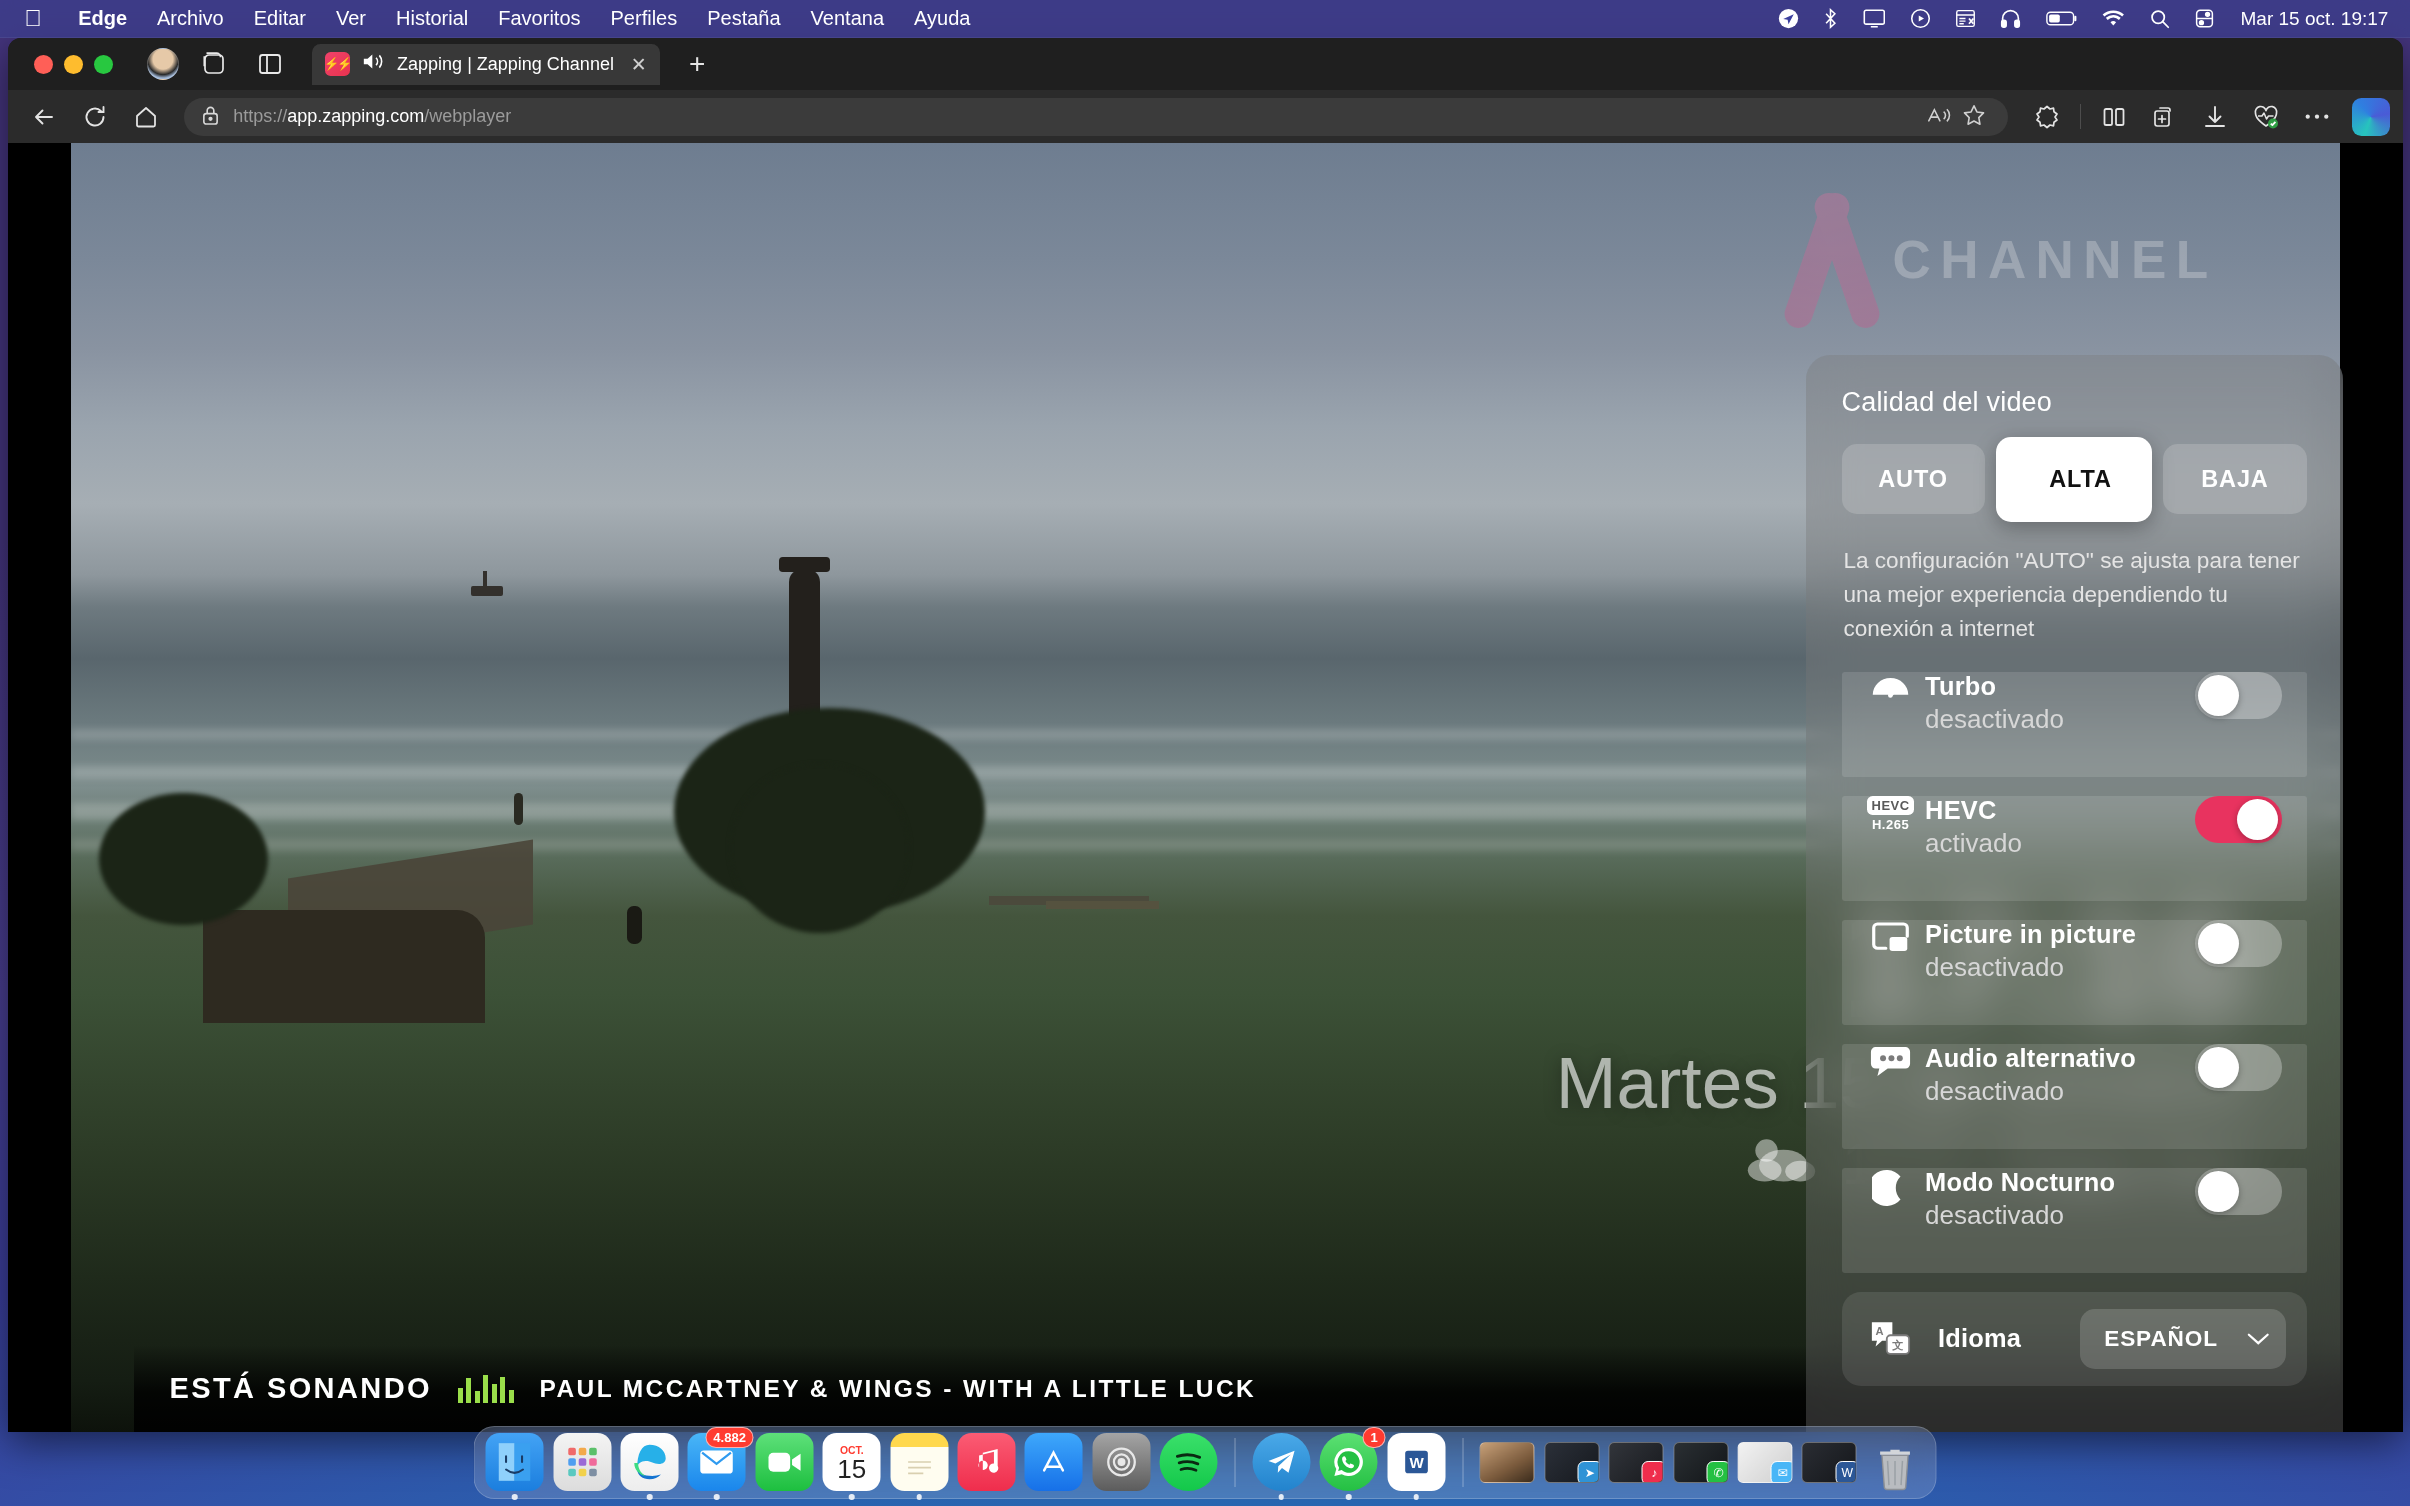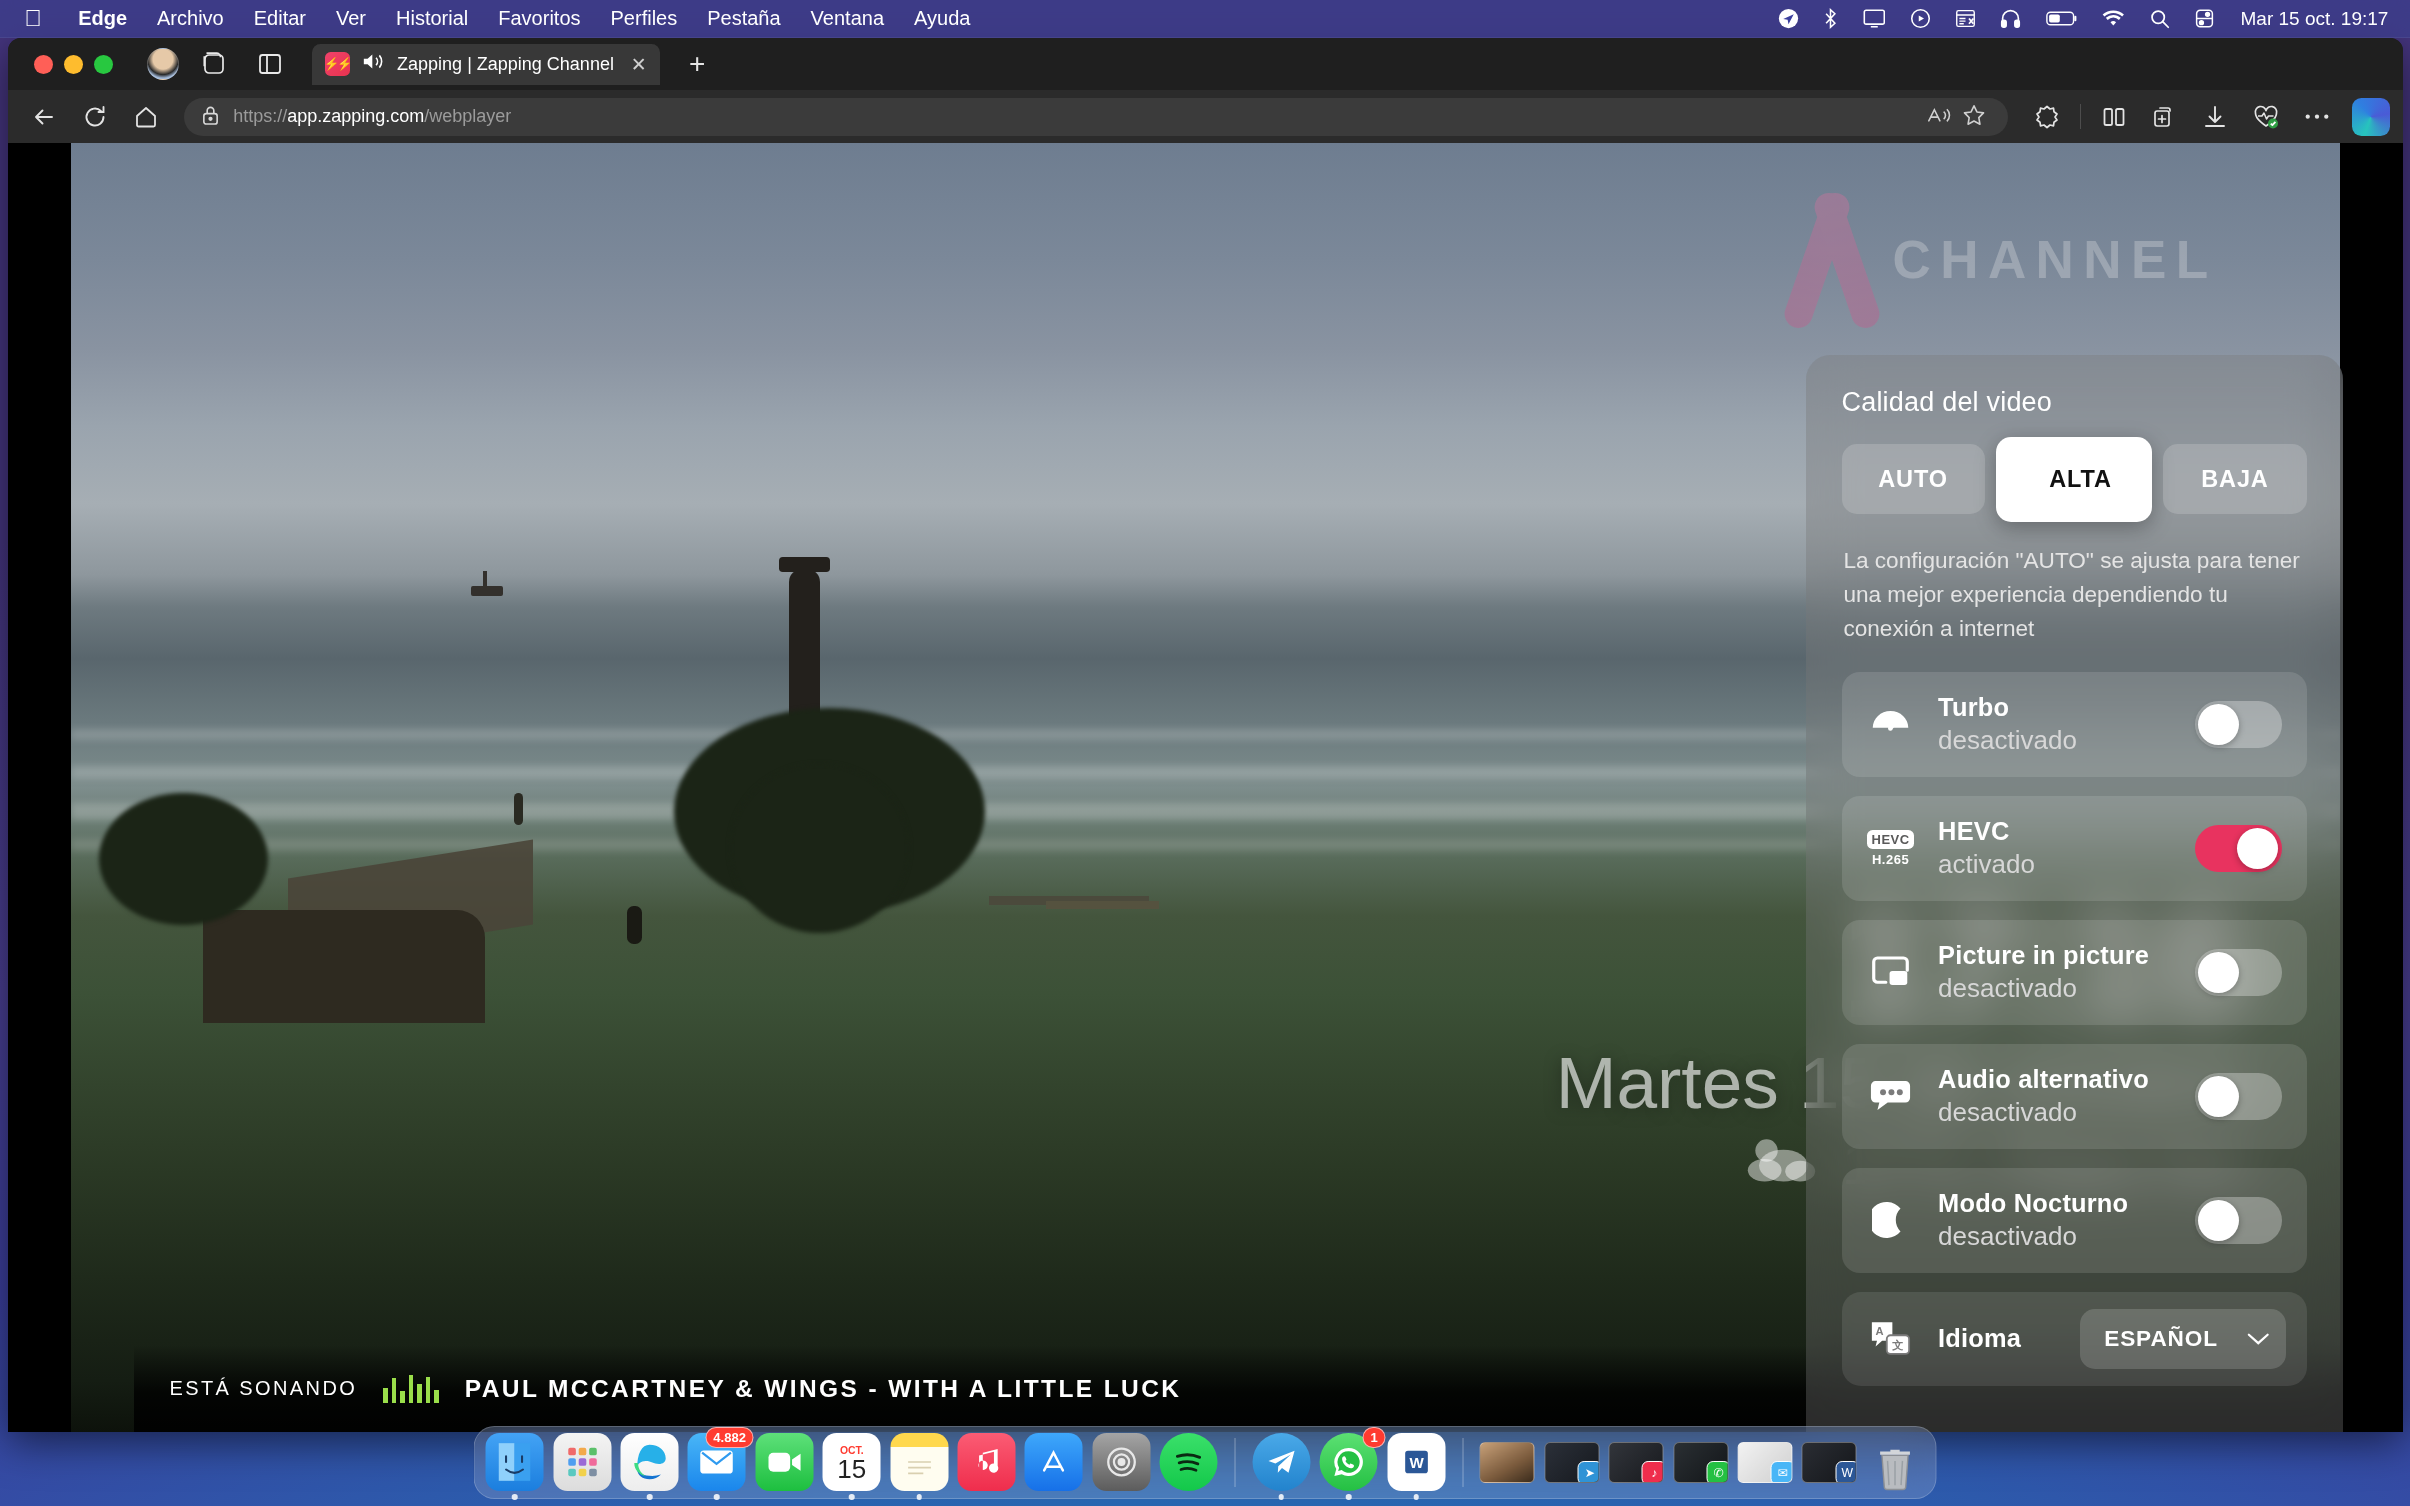--- a/index.html
+++ b/index.html
@@ -94,38 +94,38 @@
   #wmtxt small{ display:block; font-size:53px; letter-spacing:9.4px; font-weight:bold;}
   #ribbon{ width:90px; height:141px; position:relative; }
   #ribbon:before,#ribbon:after{ content:""; position:absolute; width:28px; height:141px; border-radius:17px;
     background:linear-gradient(180deg,#f06fa0,#d94a86); top:0;}
   #ribbon:before{ left:17px; transform:rotate(19deg);} #ribbon:after{ left:47px; transform:rotate(-19deg);}
 
   
   #nowbar{ position:absolute; left:63px; bottom:0; width:2269px; height:87px;
     background:linear-gradient(180deg, rgba(0,0,0,0) 0%, rgba(0,0,0,.82) 55%, rgba(0,0,0,.92) 100%);
     display:flex; align-items:center; padding-left:36px; gap:26px; }
-  .np-label{ color:#fff; font-size:20px; font-weight:normal; letter-spacing:2.4px; }
+  .np-label{ color:#fff; font-size:29px; font-weight:bold; letter-spacing:2.4px; }
   #eq{ display:flex; align-items:flex-end; gap:3.8px; height:28px; }
   #eq i{ width:4.7px; background:#9ade4a; display:block; }
   .np-track{ color:#fff; font-size:24.5px; font-weight:bold; letter-spacing:2.4px; }
 
   
   #panel{ position:absolute; left:1798px; top:212px; width:537px; height:1174px;
     background:rgba(120,120,120,.36); backdrop-filter:blur(24.5px);
     border-radius:24.5px; padding:32px 36px 0 36px; z-index:30; }
   #panel h2{ color:#fff; font-size:27px; font-weight:400; margin-bottom:26px; letter-spacing:0.2px;}
   #qualrow{ display:flex; gap:11.3px; }
   .qbtn{ flex:1; height:70px; border-radius:15px; background:rgba(255,255,255,.17);
     display:flex; align-items:center; justify-content:center; color:#fff; font-size:23.5px; font-weight:bold; letter-spacing:0.9px;}
   .qbtn.sel{ background:#fff; color:#111; box-shadow:0 5.6px 21px rgba(0,0,0,.3); height:85px; margin-top:-7.5px;padding-left:13px;}
   #qdesc{ color:#e4e4e4; font-size:22.6px; line-height:1.5; margin:22.6px 1.9px 26px 1.9px; }
 
-  .srow{ height:105px; background:rgba(255,255,255,.12); border-radius:18px;
-    display:flex; align-items:center; padding:0 24.5px 0 22.6px; margin-bottom:19px; gap:21px; }
+  .srow{ height:105px; background:rgba(255,255,255,.12); border-radius:3px;
+    display:flex; align-items:flex-start; padding:0 24.5px 0 22.6px; margin-bottom:19px; gap:8px; }
   .sicon{ width:53px; flex:0 0 53px; display:flex; align-items:center; justify-content:center; color:#fff; }
   .stext{ flex:1; min-width:0; }
   .stitle{ color:#fff; font-size:25.4px; font-weight:bold; letter-spacing:0.2px; }
   .ssub{ color:#d7d7d7; font-size:26px; margin-top:2.8px; }
   .tog{ width:87px; height:47px; border-radius:23.5px; background:rgba(255,255,255,.30); position:relative; flex:0 0 87px;}
   .tog i{ position:absolute; top:2.8px; left:2.8px; width:41px; height:41px; border-radius:50%; background:#fff;
     box-shadow:0 1.9px 7.5px rgba(0,0,0,.3); }
   .tog.on{ background:#e8335f; } .tog.on i{ left:42px; }
 
   #langrow{ height:94px; background:rgba(255,255,255,.10); border-radius:19px;

